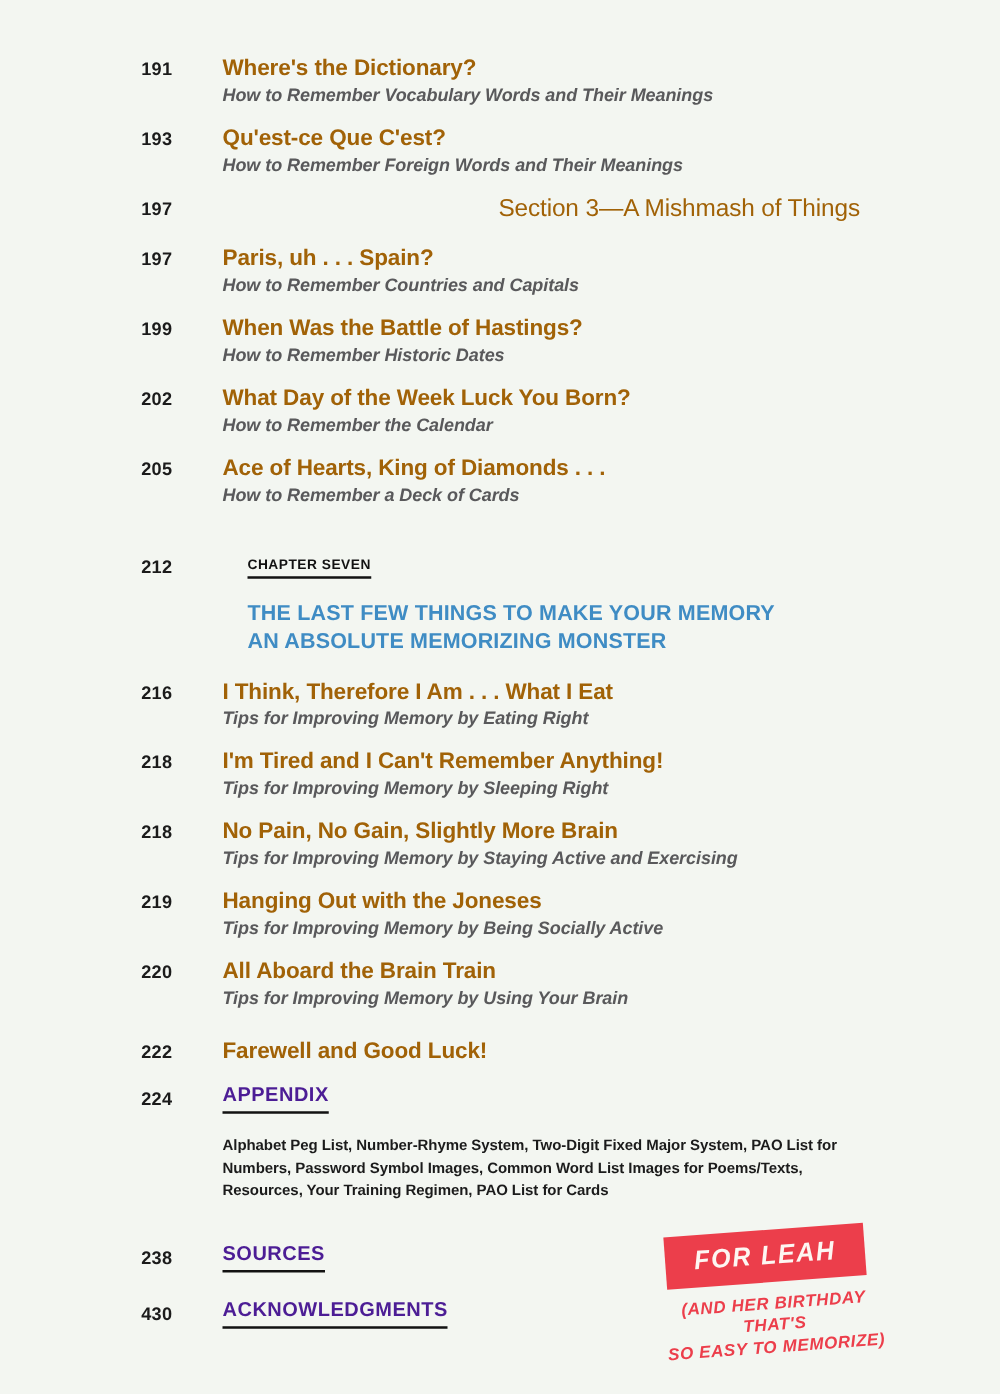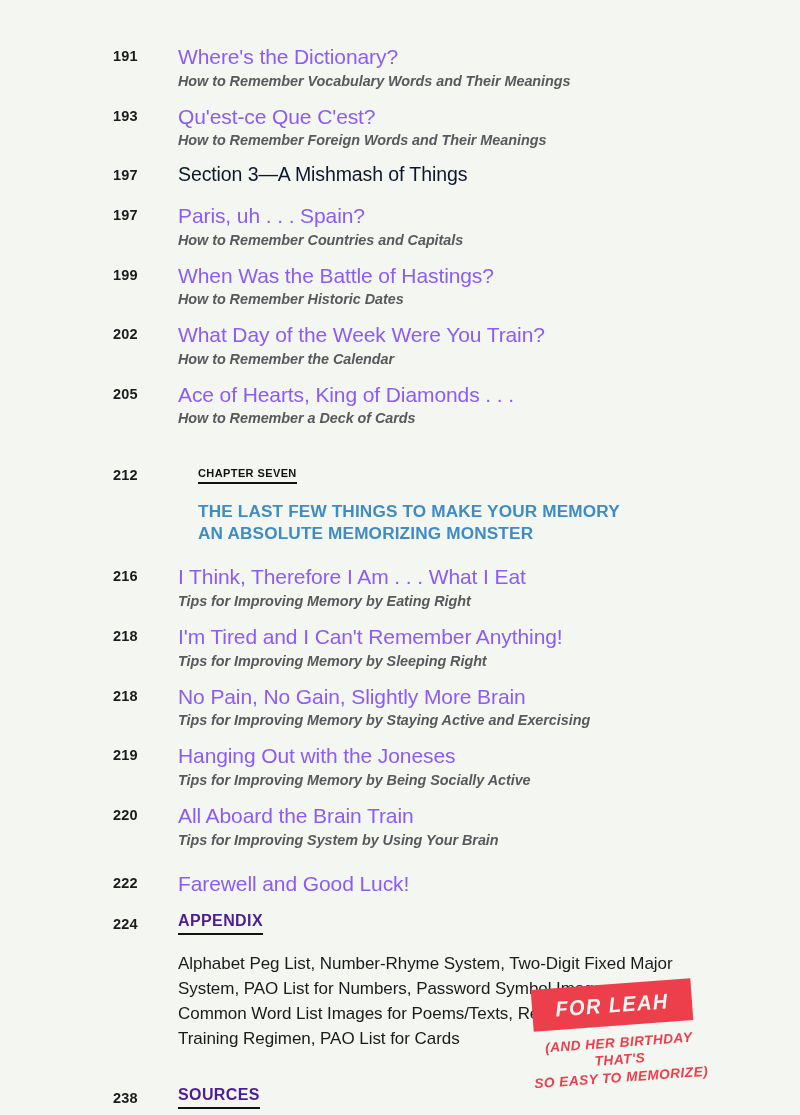--- a/index.html
+++ b/index.html
@@ -39,41 +39,42 @@
     letter-spacing: 0.2px;
     color: #1b1b1b;
     padding-top: 4px;
     line-height: 1.15;
   }
   .entry .body {
     flex: 1 1 auto;
     min-width: 0;
   }
   .entry .title {
-    font-size: 21px;
-    font-weight: normal;
+    font-size: 18px;
+    font-weight: bold;
     letter-spacing: -0.1px;
     line-height: 1.22;
-    color: #8b5cf6;
+    color: #a16207;
   }
   .entry .subtitle {
     font-size: 14.4px;
     font-style: italic;
     font-weight: bold;
     color: #59595b;
     line-height: 1.25;
     margin-top: 2px;
     letter-spacing: -0.05px;
   }
 
   
   .entry.section .title {
-    color: #0f172a;
+    color: #a16207;
     font-weight: normal;
     font-size: 19.5px;
+    text-align: right;
   }
   .entry.section {
     margin-top: 10px;
     margin-bottom: 16px;
   }
 
   
   .entry.chapter {
     margin-top: 36px;
     margin-bottom: 20px;
@@ -104,22 +105,22 @@
     font-size: 16px;
     font-weight: bold;
     letter-spacing: 0.4px;
     color: #4c1d95;
     display: inline-block;
     padding-bottom: 3px;
     border-bottom: 2.6px solid #121212;
   }
   .appendix-body {
     margin-top: 17px;
-    font-size: 17px;
-    font-weight: normal;
+    font-size: 12px;
+    font-weight: bold;
     line-height: 1.47;
     color: #1b1b1b;
     letter-spacing: -0.05px;
     max-width: 510px;
   }
 
   .entry.sources { margin-top: 34px; margin-bottom: 10px; }
   .entry.acks { margin-top: 22px; margin-bottom: 0; }
 
   
@@ -207,21 +208,21 @@
     <div class="num">199</div>
     <div class="body">
       <div class="title">When Was the Battle of Hastings?</div>
       <div class="subtitle">How to Remember Historic Dates</div>
     </div>
   </div>
 
   <div class="entry">
     <div class="num">202</div>
     <div class="body">
-      <div class="title">What Day of the Week Were You Train?</div>
+      <div class="title">What Day of the Week Luck You Born?</div>
       <div class="subtitle">How to Remember the Calendar</div>
     </div>
   </div>
 
   <div class="entry">
     <div class="num">205</div>
     <div class="body">
       <div class="title">Ace of Hearts, King of Diamonds . . .</div>
       <div class="subtitle">How to Remember a Deck of Cards</div>
     </div>
@@ -269,21 +270,21 @@
     <div class="body">
       <div class="title">Hanging Out with the Joneses</div>
       <div class="subtitle">Tips for Improving Memory by Being Socially Active</div>
     </div>
   </div>
 
   <div class="entry">
     <div class="num">220</div>
     <div class="body">
       <div class="title">All Aboard the Brain Train</div>
-      <div class="subtitle">Tips for Improving System by Using Your Brain</div>
+      <div class="subtitle">Tips for Improving Memory by Using Your Brain</div>
     </div>
   </div>
 
   <div class="entry gap-md">
     <div class="num">222</div>
     <div class="body">
       <div class="title">Farewell and Good Luck!</div>
     </div>
   </div>
 

